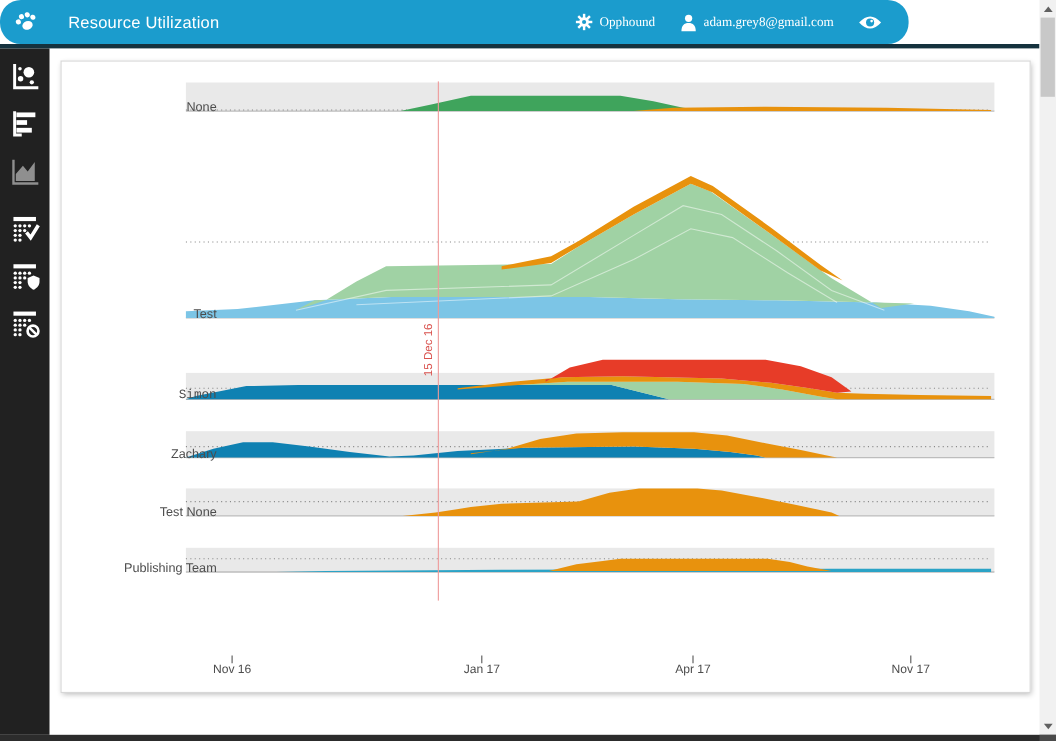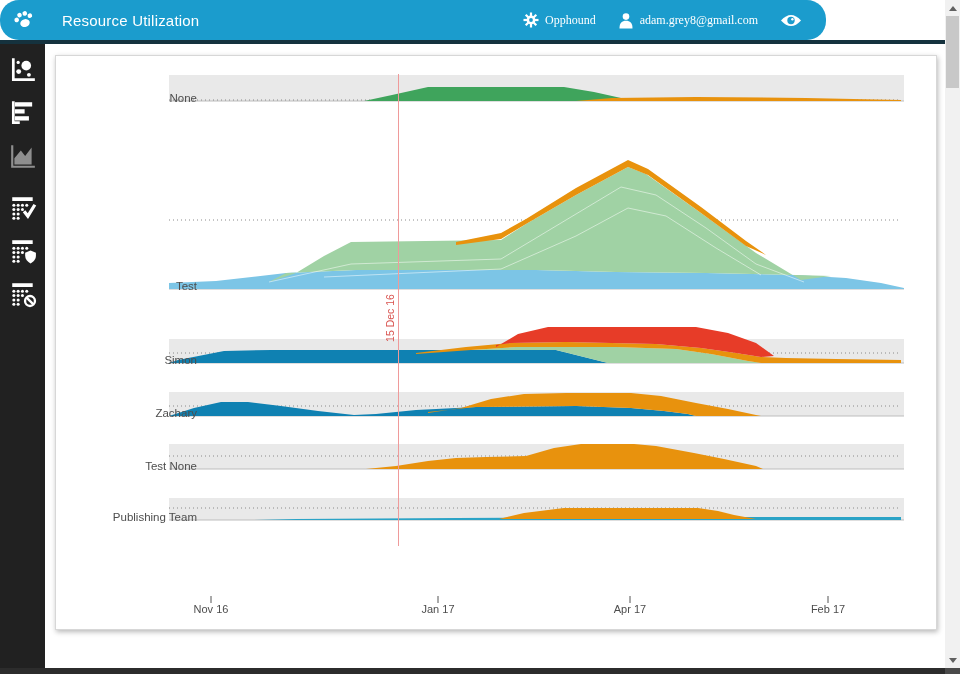--- a/index.html
+++ b/index.html
@@ -206,28 +206,28 @@
       <polygon points="443,463 468,457 492,454 508,452 642,452 662,455 678,459 700,463" fill="#e8920d"></polygon>
       <line x1="155" x2="155" y1="540" y2="547" stroke="#555555" stroke-width="1"></line>
       <line x1="382" x2="382" y1="540" y2="547" stroke="#555555" stroke-width="1"></line>
       <line x1="574" x2="574" y1="540" y2="547" stroke="#555555" stroke-width="1"></line>
       <line x1="772" x2="772" y1="540" y2="547" stroke="#555555" stroke-width="1"></line>
     </svg>
   <div class="marker-line" style="left: 342px; top: 18px; height: 472px;"></div>
   <div class="marker-label">15 Dec 16</div>
 <div class="row-label" style="top: 35px;">None</div>
     <div class="row-label" style="top: 223px;">Test</div>
-    <div class="row-label" style="top: 297px;">Simon</div>
+    <div class="row-label" style="top: 297px; font-family: Liberation Mono, monospace;">Simon</div>
     <div class="row-label" style="top: 350px;">Zachary</div>
     <div class="row-label" style="top: 403px;">Test None</div>
     <div class="row-label" style="top: 454px;">Publishing Team</div>
     <div class="tick-label" style="left: 115px;">Nov 16</div>
     <div class="tick-label" style="left: 342px;">Jan 17</div>
     <div class="tick-label" style="left: 534px;">Apr 17</div>
-    <div class="tick-label" style="left: 732px;">Feb 17</div>
+    <div class="tick-label" style="left: 732px;">Nov 17</div>
   </div>
 
 <div class="vscroll">
   <div class="arrow-up"></div>
   <div class="thumb"></div>
   <div class="arrow-down"></div>
 </div>
 <div class="bottom-strip"></div>
 <div class="bottom-corner"></div>
 

